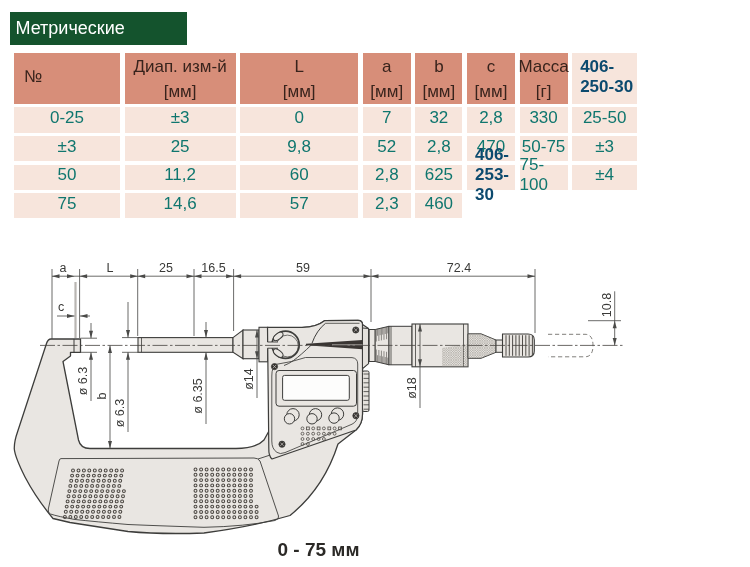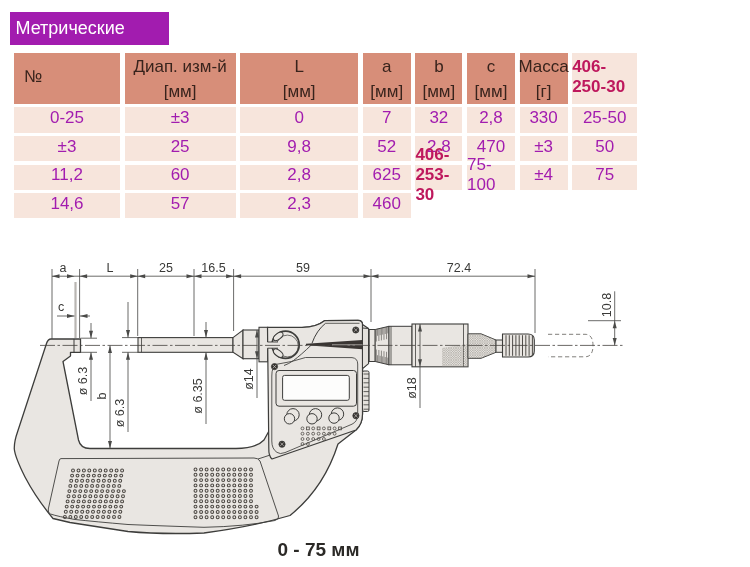--- a/index.html
+++ b/index.html
@@ -1,25 +1,25 @@
 <!DOCTYPE html>
 <html><head><meta charset="utf-8"><style>
 html,body{margin:0;padding:0;width:750px;height:567px;background:#ffffff;overflow:hidden;
 font-family:"Liberation Sans",sans-serif}
-#tab{position:absolute;left:10px;top:12px;width:159px;height:33.4px;background:#a21caf;
+#tab{position:absolute;left:10px;top:12px;width:177px;height:33.4px;background:#14532d;
 color:#ffffff;font-size:18px;line-height:33px;padding-left:5.5px;box-sizing:border-box}
 #tbl{position:absolute;left:14px;top:53px;display:grid;
 grid-template-columns:106px 111px 118px 48px 47px 48px 48px 65px;
 grid-template-rows:51px 25.2px 25.2px 25.2px 25.2px;gap:3.4px 4.6px}
 .h{background:#d78e79;color:#38231c;font-size:17px;line-height:25px;display:flex;
 flex-direction:column;align-items:center;justify-content:center;text-align:center}
 .hl{align-items:flex-start;padding-left:10px;justify-content:center;padding-bottom:4px;box-sizing:border-box}
-.c{background:#f7e5dc;color:#a21caf;font-size:17px;display:flex;align-items:center;
+.c{background:#f7e5dc;color:#0f766e;font-size:17px;display:flex;align-items:center;
 justify-content:center;padding-bottom:4px;box-sizing:border-box}
-.b{font-weight:700;justify-content:flex-start;color:#be185d;box-sizing:border-box}
+.b{font-weight:700;justify-content:flex-start;padding-left:8px;color:#0c4a6e;box-sizing:border-box}
 svg{position:absolute;left:0;top:0;will-change:transform}
 #tab,#tbl{will-change:transform}
 </style></head><body>
 
 <div id="tab">Метрические</div>
 
 <div id="tbl">
 <div class="h hl">№</div>
 <div class="h">Диап. изм-й<br>[мм]</div>
 <div class="h">L<br>[мм]</div>
@@ -35,20 +35,21 @@
 <div class="c">32</div>
 <div class="c">2,8</div>
 <div class="c">330</div>
 <div class="c">25-50</div>
 <div class="c">±3</div>
 <div class="c">25</div>
 <div class="c">9,8</div>
 <div class="c">52</div>
 <div class="c">2,8</div>
 <div class="c">470</div>
+<div class="c">50-75</div>
 <div class="c">±3</div>
 <div class="c">50</div>
 <div class="c">11,2</div>
 <div class="c">60</div>
 <div class="c">2,8</div>
 <div class="c">625</div>
 <div class="c b">406-253-30</div>
 <div class="c">75-100</div>
 <div class="c">±4</div>
 <div class="c">75</div>

